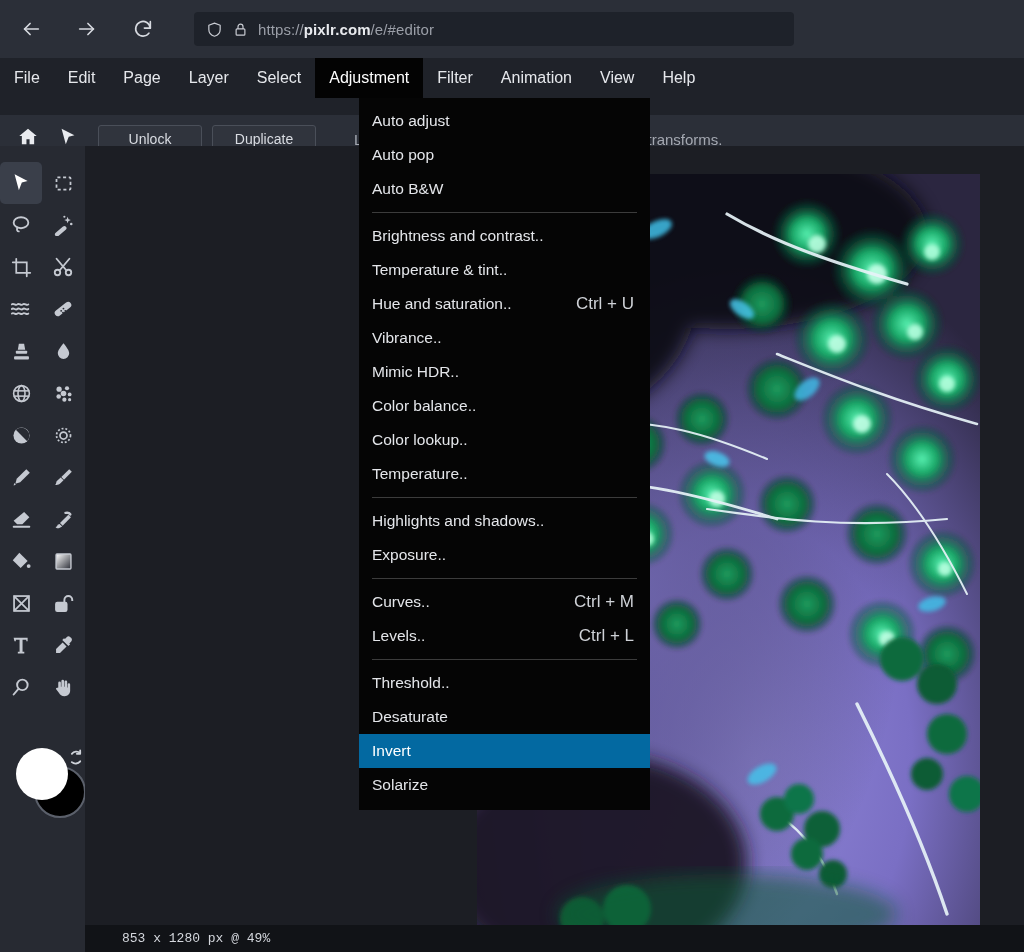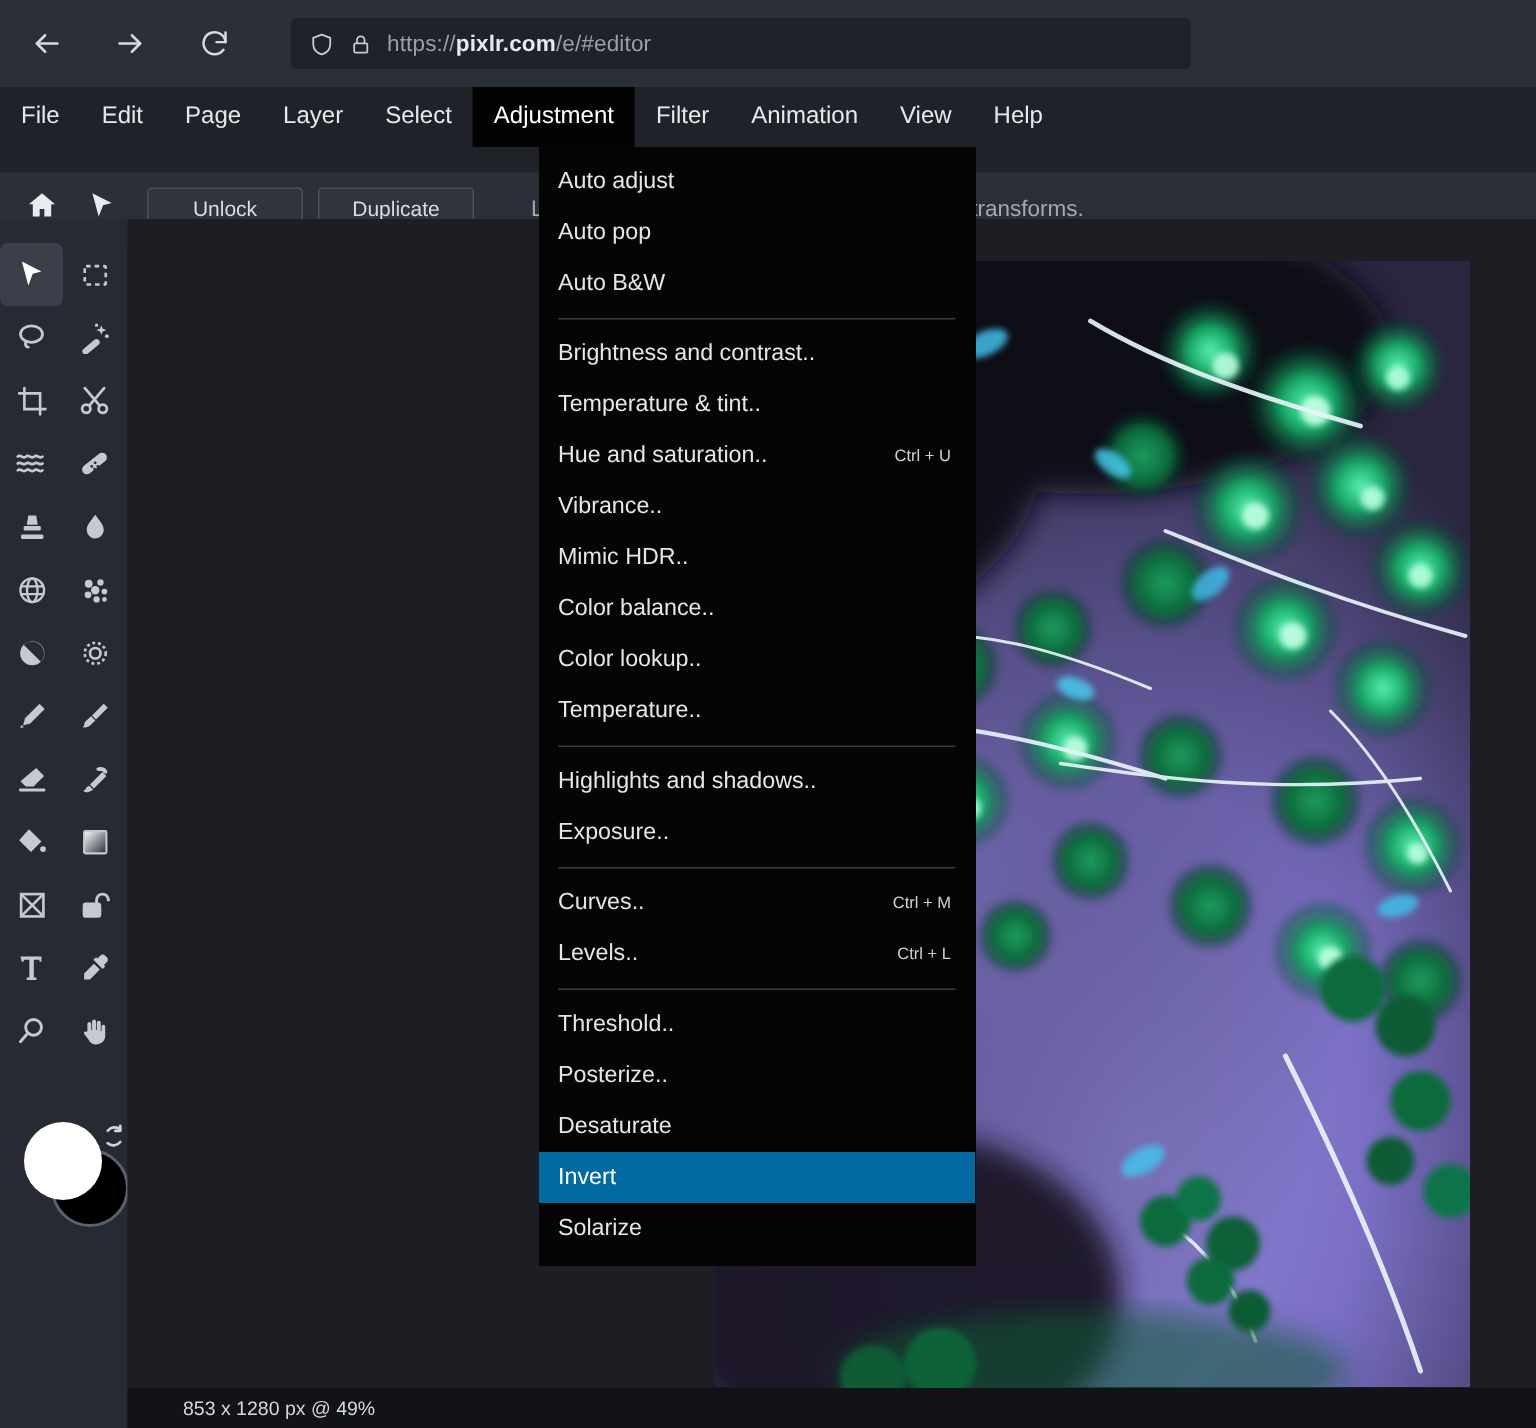--- a/index.html
+++ b/index.html
@@ -90,21 +90,21 @@
     border-radius:50%; background:#ffffff;
   }
   .sw-swap{
     position:absolute; left:58px; top:6px; width:20px; height:20px;
     color:#cfd3da;
   }
 
   
   .workspace{
     position:absolute; left:85px; top:146px; width:939px; height:806px;
-    background:#1c1e24; overflow:hidden;
+    background:#1c1e24; overflow:hidden;font-family:Liberation Mono, monospace;
   }
   .canvas-img{
     position:absolute; left:392px; top:28px; width:503px; height:751px;
     background:#241f30;
     overflow:hidden;
   }
   .statusbar{
     position:absolute; left:0; bottom:0; width:939px; height:27px;
     background:#111317; color:#d4d7dd; font-size:13px;
     display:flex; align-items:center; padding-left:37px;
@@ -115,21 +115,21 @@
     position:absolute; left:359px; top:98px; width:291px;
     background:#050505; z-index:40;
     padding:6px 0 8px 0;
   }
   .dd-item{
     height:34px; display:flex; align-items:center; justify-content:space-between;
     padding:0 16px 0 13px; color:#e4e6ea; font-size:15.5px; cursor:pointer;
     white-space:nowrap;
   }
   .dd-item.hl{ background:#0369a1; color:#ffffff; }
-  .dd-shortcut{ font-size:11px; color:#cfd2d7; }
+  .dd-shortcut{ font-size:17px; color:#cfd2d7; }
   .dd-sep{
     height:1px; background:#3c3c3c; margin:6px 13px 6px 13px;
   }
 </style>
 </head>
 <body>
 
 <div class="browser-bar">
   <div class="nav-btns">
     <div class="nav-btn">
@@ -636,23 +636,20 @@
     </div>
     <div class="dd-item">
       <span>Levels..</span>
       <span class="dd-shortcut">Ctrl + L</span>
     </div>
     <div class="dd-sep"></div>
     <div class="dd-item">
       <span>Threshold..</span>
     </div>
     <div class="dd-item">
-      <span>Posterize..</span>
-    </div>
-    <div class="dd-item">
       <span>Desaturate</span>
     </div>
     <div class="dd-item hl">
       <span>Invert</span>
     </div>
     <div class="dd-item">
       <span>Solarize</span>
     </div>
   </div>
 

